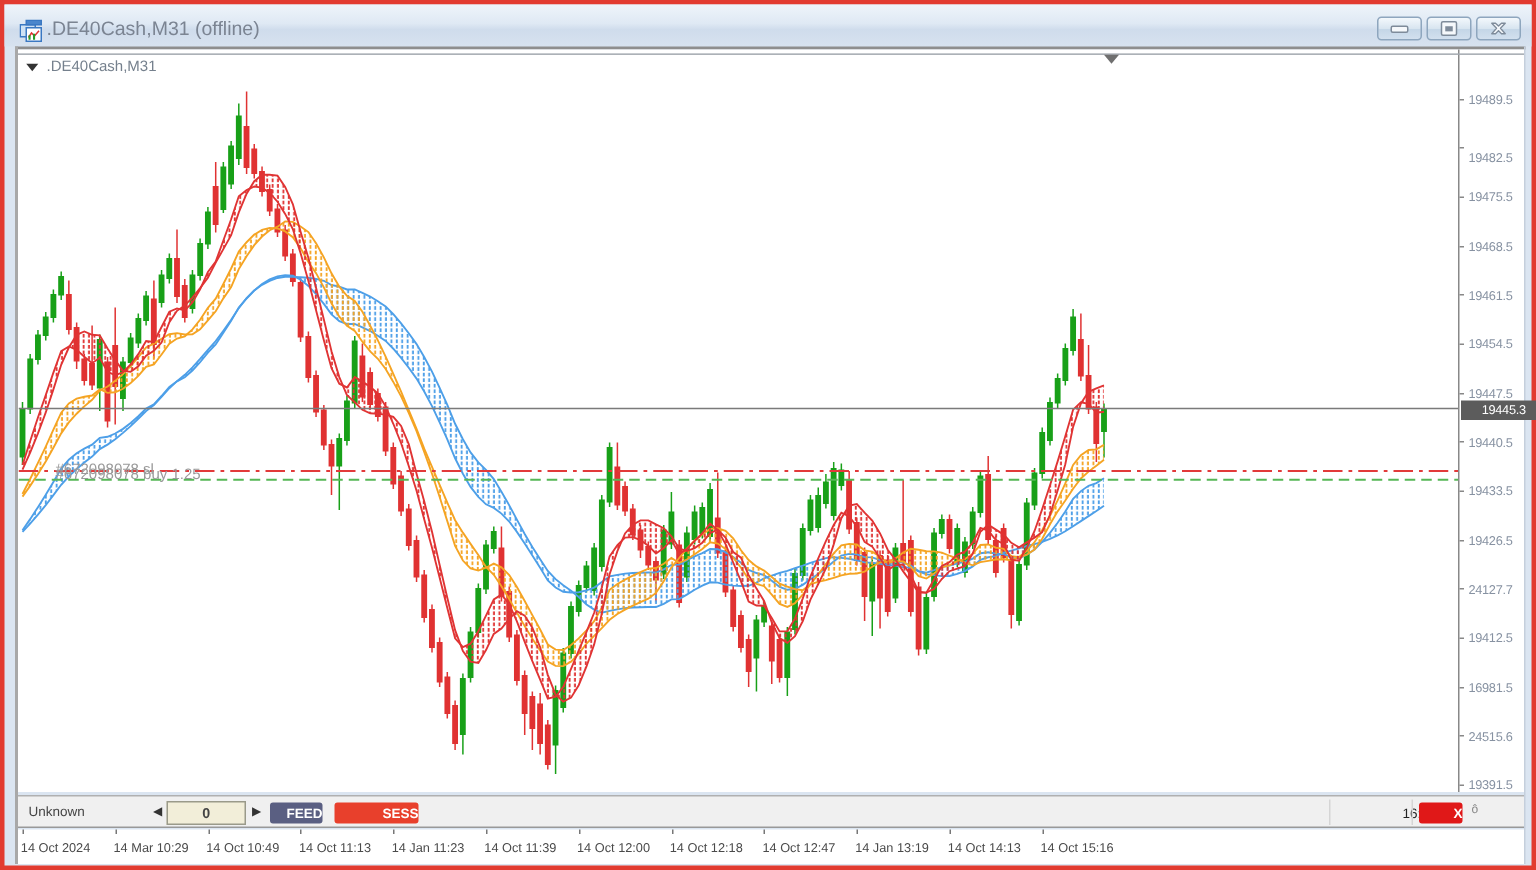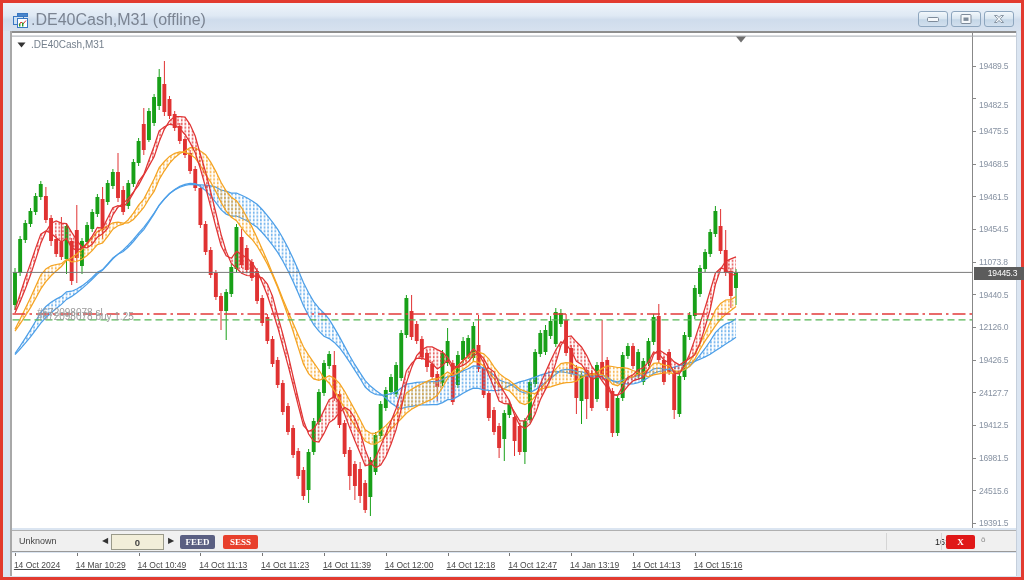--- a/index.html
+++ b/index.html
@@ -12,36 +12,36 @@
 #plot { left:12px; top:33px; width:959.5px; height:495px; background:#fff; }
 #paxis { left:971.5px; top:33px; width:44.5px; height:495px; background:#fff; border-left:1px solid #888; }
 .plab { left:6.5px; font-size:8.5px; color:#8792a2; letter-spacing:-0.2px; }
 .tickh { left:0px; width:3px; height:1px; background:#888; }
 .pbox { left:1px; top:234.2px; width:58px; height:12.6px; background:#5c5c5c; color:#fff;
   font-size:8.5px; text-align:center; line-height:12.6px; letter-spacing:-0.2px; }
 #subhdr { left:17px; top:39px; font-size:10px; color:#75808d; }
 #sbar { left:12px; top:530px; width:1004px; height:22px; background:#f0f0f0;
   border-top:1px solid #b0b0b0; border-bottom:1px solid #999; font-size:9px; color:#444; }
 .sbtn { top:3.5px; height:14px; border-radius:2px; color:#fff; font-size:9px;
-  text-align:center; line-height:14px; font-weight:bold;font-family:Liberation Serif, serif; }
+  text-align:right; line-height:14px; font-weight:bold; }
 #taxis { left:12px; top:553px; width:1004px; height:23px; background:#fff; }
 .tickv { top:0px; width:1px; height:3px; background:#777; }
-.tlab { top:6.5px; font-size:8.5px; color:#4a4a4a; white-space:nowrap;text-decoration:underline; }
+.tlab { top:6.5px; font-size:8.5px; color:#4a4a4a; white-space:nowrap; }
 </style></head><body>
 <div id="frame"></div>
 <div id="title">
   <svg style="position:absolute;left:10px;top:10px" width="15" height="15" viewBox="0 0 15 15">
       <rect x="0.5" y="3.5" width="10" height="8" fill="#cfe2f4" stroke="#3a78c2"></rect>
       <rect x="4.5" y="0.5" width="10" height="3" fill="#4a86cc" stroke="#3a78c2"></rect>
       <rect x="4.5" y="5.5" width="10" height="9" fill="#fff" stroke="#3a78c2"></rect>
       <path d="M6 12 L8 9 L10 11 L13 7.5" stroke="#e03232" fill="none"></path>
       <rect x="6" y="10.5" width="1.4" height="3" fill="#2a9a2a"></rect>
       <rect x="9" y="9.5" width="1.4" height="4" fill="#2a9a2a"></rect>
     </svg>
-  <span style="left:28px;top:8px;font-size:16px;color:#7b8492;position:absolute">.DE40Cash,M31 (offline)</span>
+  <span style="left:28px;top:8px;font-size:13px;color:#7b8492;position:absolute">.DE40Cash,M31 (offline)</span>
 </div>
 <div class="wbtn" style="left:918px;top:11px;width:30px;height:16px;border:1px solid #8ea6be;border-radius:3px;background:linear-gradient(#f3f8fc,#d8e5f0 50%,#c4d6e7 55%,#d2e0ee)"><svg width="28" height="14" viewBox="0 0 28 14">
       <rect x="8.5" y="5.5" width="11" height="4" rx="1" fill="#f5f8fb" stroke="#7e8b9a"></rect>
     </svg></div>
 <div class="wbtn" style="left:951px;top:11px;width:30px;height:16px;border:1px solid #8ea6be;border-radius:3px;background:linear-gradient(#f3f8fc,#d8e5f0 50%,#c4d6e7 55%,#d2e0ee)"><svg width="28" height="14" viewBox="0 0 28 14">
       <rect x="9" y="2.5" width="10" height="9" rx="1" fill="#f5f8fb" stroke="#7e8b9a"></rect>
       <rect x="11.5" y="5.5" width="5" height="3.4" fill="#7e8b9a"></rect>
     </svg></div>
 <div class="wbtn" style="left:984px;top:11px;width:30px;height:16px;border:1px solid #8ea6be;border-radius:3px;background:linear-gradient(#f3f8fc,#d8e5f0 50%,#c4d6e7 55%,#d2e0ee)"><svg width="28" height="14" viewBox="0 0 28 14">
       <path d="M9.5 3.5 L12 3.5 L14 5.4 L16 3.5 L18.5 3.5 L15.3 6.8 L18.5 10.5 L16 10.5 L14 8.4 L12 10.5 L9.5 10.5 L12.7 6.8 Z" fill="#f5f8fb" stroke="#7e8b9a" stroke-width="0.9" stroke-linejoin="round"></path>
@@ -57,25 +57,25 @@
     <div class="plab" style="top:67px">19482.5</div>
     <div class="tickh" style="top:97.9px"></div>
     <div class="plab" style="top:93.2px">19475.5</div>
     <div class="tickh" style="top:130.5px"></div>
     <div class="plab" style="top:125.8px">19468.5</div>
     <div class="tickh" style="top:163.2px"></div>
     <div class="plab" style="top:158.5px">19461.5</div>
     <div class="tickh" style="top:195.9px"></div>
     <div class="plab" style="top:191.2px">19454.5</div>
     <div class="tickh" style="top:228.6px"></div>
-    <div class="plab" style="top:223.9px">11073.8</div>
+    <div class="plab" style="top:223.9px">19447.5</div>
     <div class="tickh" style="top:261.3px"></div>
     <div class="plab" style="top:256.6px">19440.5</div>
     <div class="tickh" style="top:294.0px"></div>
-    <div class="plab" style="top:289.3px">12126.0</div>
+    <div class="plab" style="top:289.3px">19433.5</div>
     <div class="tickh" style="top:326.7px"></div>
     <div class="plab" style="top:322.0px">19426.5</div>
     <div class="tickh" style="top:359.4px"></div>
     <div class="plab" style="top:354.7px">24127.7</div>
     <div class="tickh" style="top:392.1px"></div>
     <div class="plab" style="top:387.4px">19412.5</div>
     <div class="tickh" style="top:424.8px"></div>
     <div class="plab" style="top:420.1px">16981.5</div>
     <div class="tickh" style="top:457.4px"></div>
     <div class="plab" style="top:452.7px">24515.6</div>
@@ -88,38 +88,38 @@
       <path d="M0.5 1.5 L8.5 1.5 L4.5 6.5 Z" fill="#333"></path>
     </svg>
     <span style="position:absolute;left:14px;top:0px;white-space:nowrap">.DE40Cash,M31</span>
   </div>
 <div id="sbar">
   <span style="left:7px;top:5px">Unknown</span>
   <span style="left:90px;top:5px;color:#333;font-size:8px">◀</span>
   <span style="left:99px;top:2.5px;width:53px;height:16px;background:#f2eed9;border:1px solid #9a9a8a;text-align:center;line-height:15px;font-weight:bold;font-size:9.5px">0</span>
   <span style="left:156px;top:5px;color:#333;font-size:8px">▶</span>
   <span class="sbtn" style="left:168px;width:35px;background:#5a5f82">FEED</span>
-  <span class="sbtn" style="left:211px;width:35px;background:#e8402c">SESS</span>
+  <span class="sbtn" style="left:211px;width:56px;background:#e8402c">SESS</span>
   <span style="left:874px;top:2px;width:1px;height:17px;background:#d5d5d5"></span>
     <span style="left:923px;top:5.5px;color:#222">16:05:53</span>
     <span style="left:929px;top:2px;width:1px;height:17px;background:#d5d5d5"></span>
   <span class="sbtn" style="left:934px;width:29px;background:#e01818">X</span>
   <span style="left:969px;top:4px;color:#888;font-size:8px">ô</span>
 </div>
 <div id="taxis">
     <div class="tickv" style="left:2.9px"></div>
     <div class="tlab" style="left:1.9px">14 Oct 2024</div>
     <div class="tickv" style="left:64.7px"></div>
     <div class="tlab" style="left:63.7px">14 Mar 10:29</div>
     <div class="tickv" style="left:126.5px"></div>
     <div class="tlab" style="left:125.5px">14 Oct 10:49</div>
     <div class="tickv" style="left:188.3px"></div>
     <div class="tlab" style="left:187.3px">14 Oct 11:13</div>
     <div class="tickv" style="left:250.1px"></div>
-    <div class="tlab" style="left:249.1px">14 Oct 11:23</div>
+    <div class="tlab" style="left:249.1px">14 Jan 11:23</div>
     <div class="tickv" style="left:311.9px"></div>
     <div class="tlab" style="left:310.9px">14 Oct 11:39</div>
     <div class="tickv" style="left:373.7px"></div>
     <div class="tlab" style="left:372.7px">14 Oct 12:00</div>
     <div class="tickv" style="left:435.5px"></div>
     <div class="tlab" style="left:434.5px">14 Oct 12:18</div>
     <div class="tickv" style="left:497.3px"></div>
     <div class="tlab" style="left:496.3px">14 Oct 12:47</div>
     <div class="tickv" style="left:559.1px"></div>
     <div class="tlab" style="left:558.1px">14 Jan 13:19</div>

